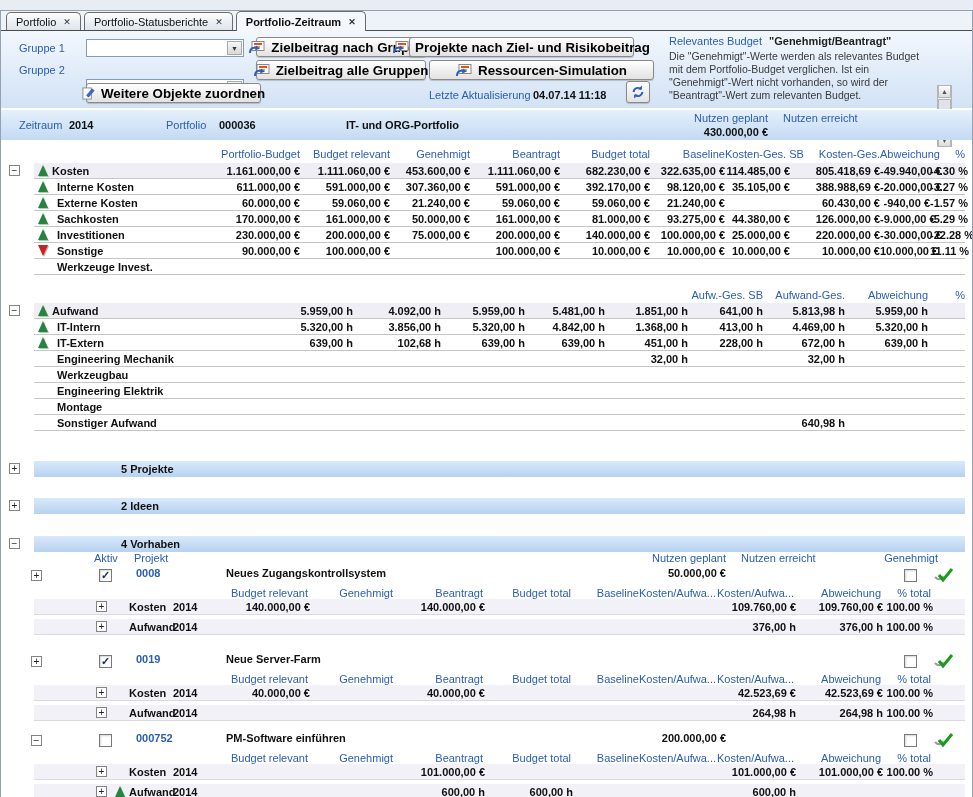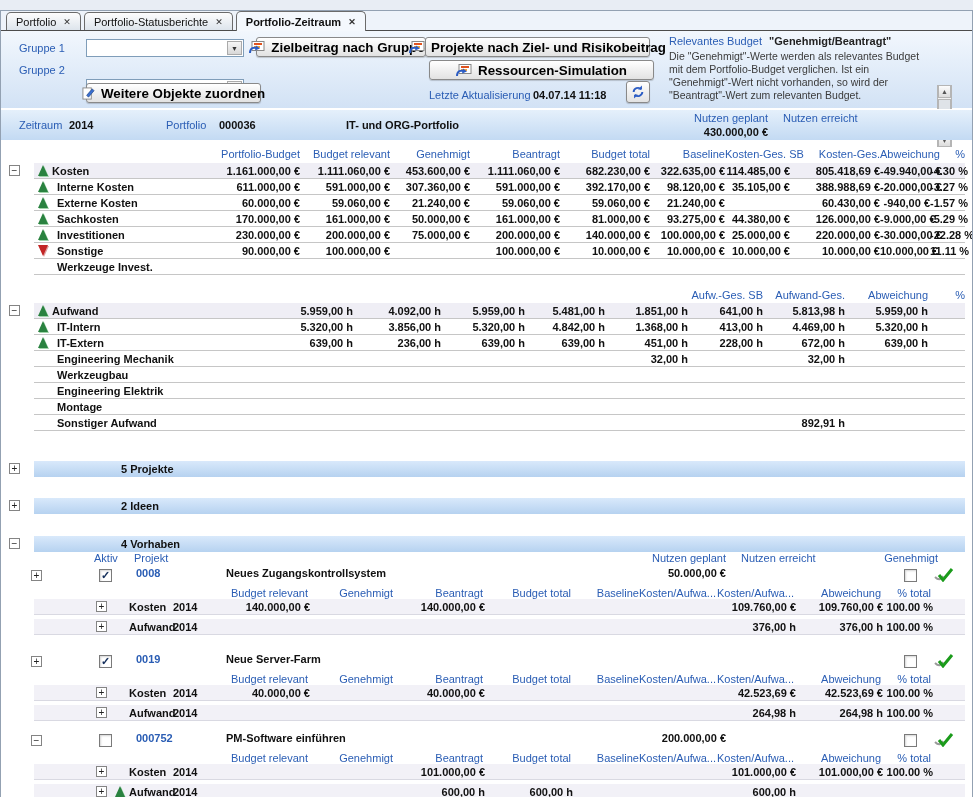--- a/index.html
+++ b/index.html
@@ -154,22 +154,34 @@
           <svg width="16" height="13" viewBox="0 0 16 13">
             <rect x="3" y="0.5" width="12" height="9" fill="#fff" stroke="#888"></rect>
             <rect x="5" y="2" width="8" height="2" fill="#e0531f"></rect>
             <rect x="5" y="5" width="6" height="2" fill="#f2a33c"></rect>
             <path d="M1 12 C1 7 4 6 8 7" fill="none" stroke="#2b5cc4" stroke-width="2"></path>
             <path d="M7 4.5 L11 7.5 L6 9.5 Z" fill="#2b5cc4"></path>
           </svg>
         </span>
       <span>Zielbeitrag nach Gruppen</span>
     </button>
-
-    <button class="abs btn" style="left:424px;top:6px;width:225px">
+    <button class="abs btn" style="left:255px;top:29px;width:170px">
+      <span>
+          <svg width="16" height="13" viewBox="0 0 16 13">
+            <rect x="3" y="0.5" width="12" height="9" fill="#fff" stroke="#888"></rect>
+            <rect x="5" y="2" width="8" height="2" fill="#e0531f"></rect>
+            <rect x="5" y="5" width="6" height="2" fill="#f2a33c"></rect>
+            <path d="M1 12 C1 7 4 6 8 7" fill="none" stroke="#2b5cc4" stroke-width="2"></path>
+            <path d="M7 4.5 L11 7.5 L6 9.5 Z" fill="#2b5cc4"></path>
+          </svg>
+        </span>
+      <span>Zielbeitrag alle Gruppen</span>
+    </button>
+
+    <button class="abs btn" style="left:408px;top:6px;width:225px">
       <span>
           <svg width="16" height="13" viewBox="0 0 16 13">
             <rect x="3" y="0.5" width="12" height="9" fill="#fff" stroke="#888"></rect>
             <rect x="5" y="2" width="8" height="2" fill="#e0531f"></rect>
             <rect x="5" y="5" width="6" height="2" fill="#f2a33c"></rect>
             <path d="M1 12 C1 7 4 6 8 7" fill="none" stroke="#2b5cc4" stroke-width="2"></path>
             <path d="M7 4.5 L11 7.5 L6 9.5 Z" fill="#2b5cc4"></path>
           </svg>
         </span>
       <span>Projekte nach Ziel- und Risikobeitrag</span>
@@ -396,21 +408,21 @@
           <i class="c7">4.469,00 h</i>
           <i class="c8">5.320,00 h</i>
           <i class="c9"></i>
         </div>
 
         <div class="trow sub">
 
           <span class="trend up"></span>
           <span class="lbl">IT-Extern</span>
           <i class="c1">639,00 h</i>
-          <i class="c2">236,00 h</i>
+          <i class="c2">102,68 h</i>
           <i class="c3">639,00 h</i>
           <i class="c4">639,00 h</i>
           <i class="c5">451,00 h</i>
           <i class="c6">228,00 h</i>
           <i class="c7">672,00 h</i>
           <i class="c8">639,00 h</i>
           <i class="c9"></i>
         </div>
 
         <div class="trow plain">
@@ -476,21 +488,21 @@
         <div class="trow plain">
 
           <span class="trend none"></span>
           <span class="lbl">Sonstiger Aufwand</span>
           <i class="c1"></i>
           <i class="c2"></i>
           <i class="c3"></i>
           <i class="c4"></i>
           <i class="c5"></i>
           <i class="c6"></i>
-          <i class="c7">892,91 h</i>
+          <i class="c7">640,98 h</i>
           <i class="c8"></i>
           <i class="c9"></i>
         </div>
 
     </div>
 
     <div class="gap30"></div>
 
     <div class="band">
       <span class="exp plus rowexp"></span>

